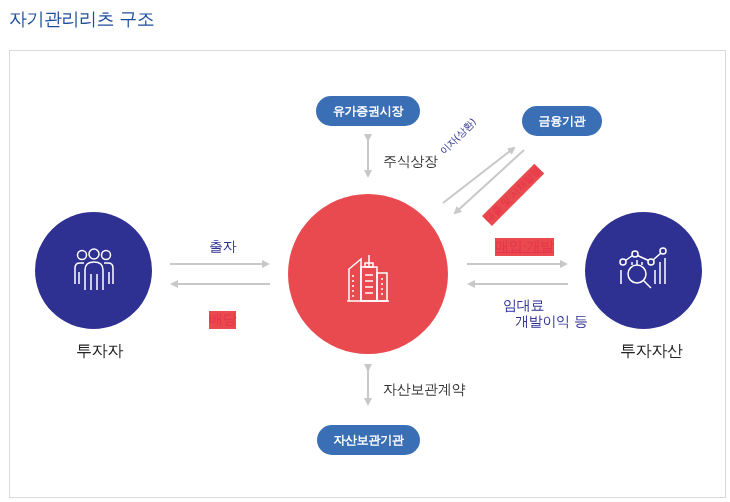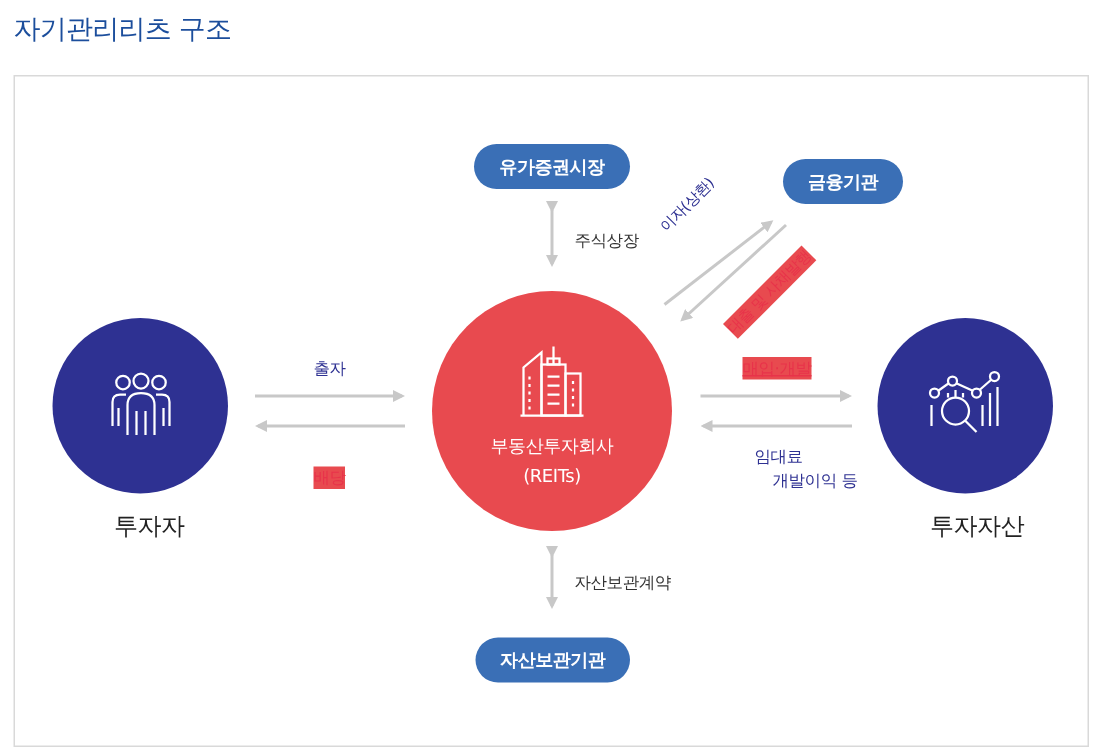--- a/index.html
+++ b/index.html
@@ -9,21 +9,21 @@
              color:#1c4e9c; letter-spacing:-0.5px; }
     .frame { position:absolute; left:9px; top:50px; width:717px; height:448px;
              border:1px solid #d9d9d9; box-sizing:border-box; }
     .pill { position:absolute; height:30px; border-radius:15px; background:#3a6fb6;
             color:#fff; font-size:12px; font-weight:bold; display:flex;
             align-items:center; justify-content:center; letter-spacing:-0.3px; }
     .circle { position:absolute; border-radius:50%; display:flex;
               flex-direction:column; align-items:center; justify-content:center; }
     .navy { background:#2e3192; }
     .red  { background:#e84a4f; }
-    .lbl { position:absolute; font-size:11px; color:#333; white-space:nowrap; letter-spacing:-0.3px; }
+    .lbl { position:absolute; font-size:14px; color:#333; white-space:nowrap; letter-spacing:-0.3px; }
     .lbl.blue { color:#2e3192; }
     .lbl.red  { color:#e8334a; }
     .cap { position:absolute; font-size:16px; color:#222; white-space:nowrap; letter-spacing:-0.3px; }
     .reits-text { color:#fff; font-size:12px; text-align:center; line-height:20px; margin-top:8px; letter-spacing:-0.3px;}
     svg.arrows { position:absolute; left:0; top:0; }
   </style>
 </head>
 <body>
 
 <div class="title">자기관리리츠 구조</div>
@@ -88,24 +88,20 @@
       <rect x="19" y="10" width="8" height="4"></rect>
       <line x1="19" y1="22" x2="27" y2="22"></line>
       <line x1="19" y1="28" x2="27" y2="28"></line>
       <line x1="19" y1="34" x2="27" y2="34"></line>
       <line x1="19" y1="40" x2="27" y2="40"></line>
       <rect x="31" y="20" width="10" height="28"></rect>
       <line x1="36" y1="25" x2="36" y2="44" stroke-dasharray="2 3"></line>
       <line x1="1" y1="48" x2="43" y2="48"></line>
     </g>
   </svg>
-  <div class="reits-text">
-    <div>부동산투자회사</div>
-    <div>(REITs)</div>
-  </div>
 </div>
 
 <div class="circle navy" style="left:585px; top:212px; width:117px; height:117px;">
   <svg width="52" height="50" viewBox="0 0 52 50">
     <g fill="none" stroke="#fff" stroke-width="1.5">
       <circle cx="5" cy="16" r="3"></circle>
       <circle cx="17" cy="8" r="3"></circle>
       <circle cx="33" cy="16" r="3"></circle>
       <circle cx="45" cy="5" r="3"></circle>
       <polyline points="7.5,14.5 14.5,9.5"></polyline>

